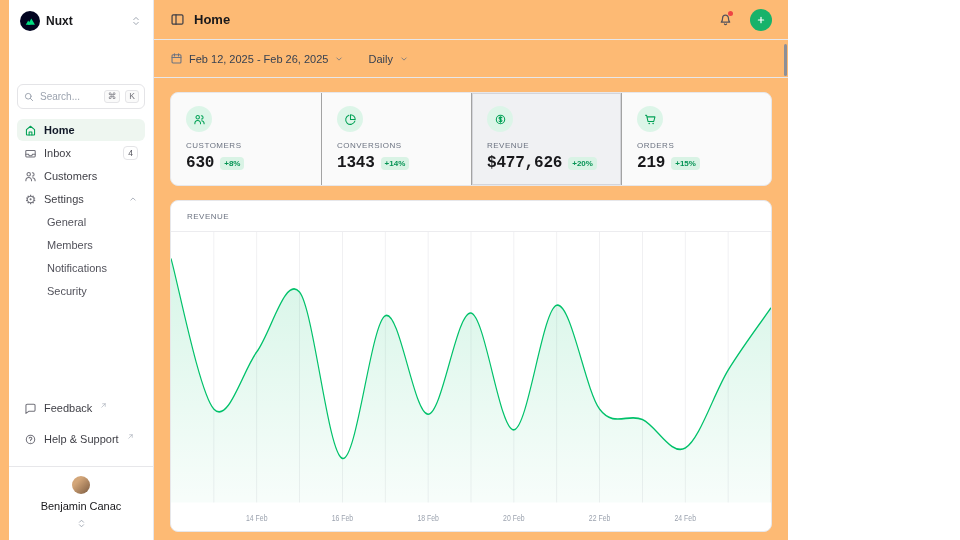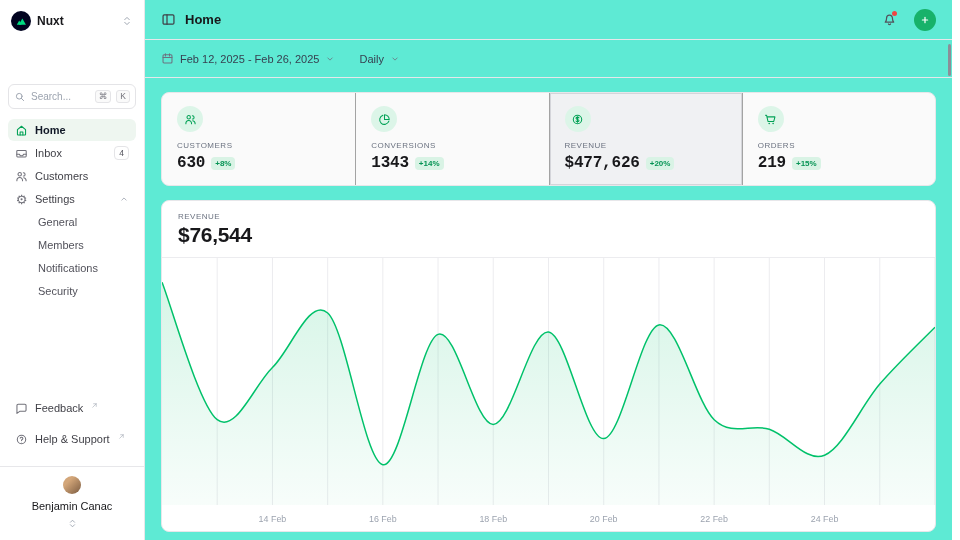--- a/index.html
+++ b/index.html
@@ -1,18 +1,18 @@
 <!DOCTYPE html>
 <html><head>
 <meta charset="utf-8">
 <style>
   * { margin:0; padding:0; box-sizing:border-box; }
   html,body { width:960px; height:540px; }
   body { font-family:"Liberation Sans","DejaVu Sans",sans-serif; color:#18181b; background:#fff; overflow:hidden; }
-  .app { width:952px; height:540px; display:flex; position:relative; overflow:hidden; background:#5eead4; }
+  .app { width:788px; height:540px; display:flex; position:relative; overflow:hidden; background:#fdba74;padding-left:9px; }
   svg { display:block; }
   .ic { stroke:currentColor; fill:none; stroke-width:1.3; stroke-linecap:round; stroke-linejoin:round; }
 
   
   .sidebar { width:145px; min-width:145px; border-right:1px solid #e7e7ea; display:flex; flex-direction:column; padding:8px; background:#fff; }
   .logo-row { display:flex; align-items:center; gap:6px; padding:3px 3px 9px; }
   .logo-mark { width:20px; height:20px; border-radius:50%; background:#020420; display:flex; align-items:center; justify-content:center; }
   .logo-name { font-size:12px; font-weight:700; flex:1; }
   .muted { color:#9ca3af; display:flex; }
   .search-box { display:flex; align-items:center; gap:5px; border:1px solid #e4e4e7; border-radius:6px; height:25px; padding:0 5px; color:#9ca3af; background:#fff; cursor:text;margin-top:44px; }
@@ -312,21 +312,20 @@
           <div class="stat-vrow">
             <span class="stat-value">219</span>
             <span class="badge">+15%</span>
           </div>
         </div>
       </div>
 
       <div class="chart-card">
         <div class="chart-head">
           <div class="chart-label">REVENUE</div>
-          <div class="chart-value">$76,544</div>
         </div>
         <div class="chart-area" id="chart-area">
           <svg id="chart-svg" preserveAspectRatio="none" viewBox="0 0 781 273">
             <defs>
               <linearGradient id="areaGrad" x1="0" y1="0" x2="0" y2="1">
                 <stop offset="0" stop-opacity="0.16" stop-color="#00c16a"></stop>
                 <stop offset="1" stop-opacity="0.03" stop-color="#00c16a"></stop>
               </linearGradient>
             </defs>
             <path id="grid-path" stroke="#ececef" stroke-width="1" fill="none" d="M55.8 0V247.0M111.6 0V247.0M167.4 0V247.0M223.1 0V247.0M278.9 0V247.0M334.7 0V247.0M390.5 0V247.0M446.3 0V247.0M502.1 0V247.0M557.9 0V247.0M613.6 0V247.0M669.4 0V247.0M725.2 0V247.0M781.0 0V247.0"></path>

